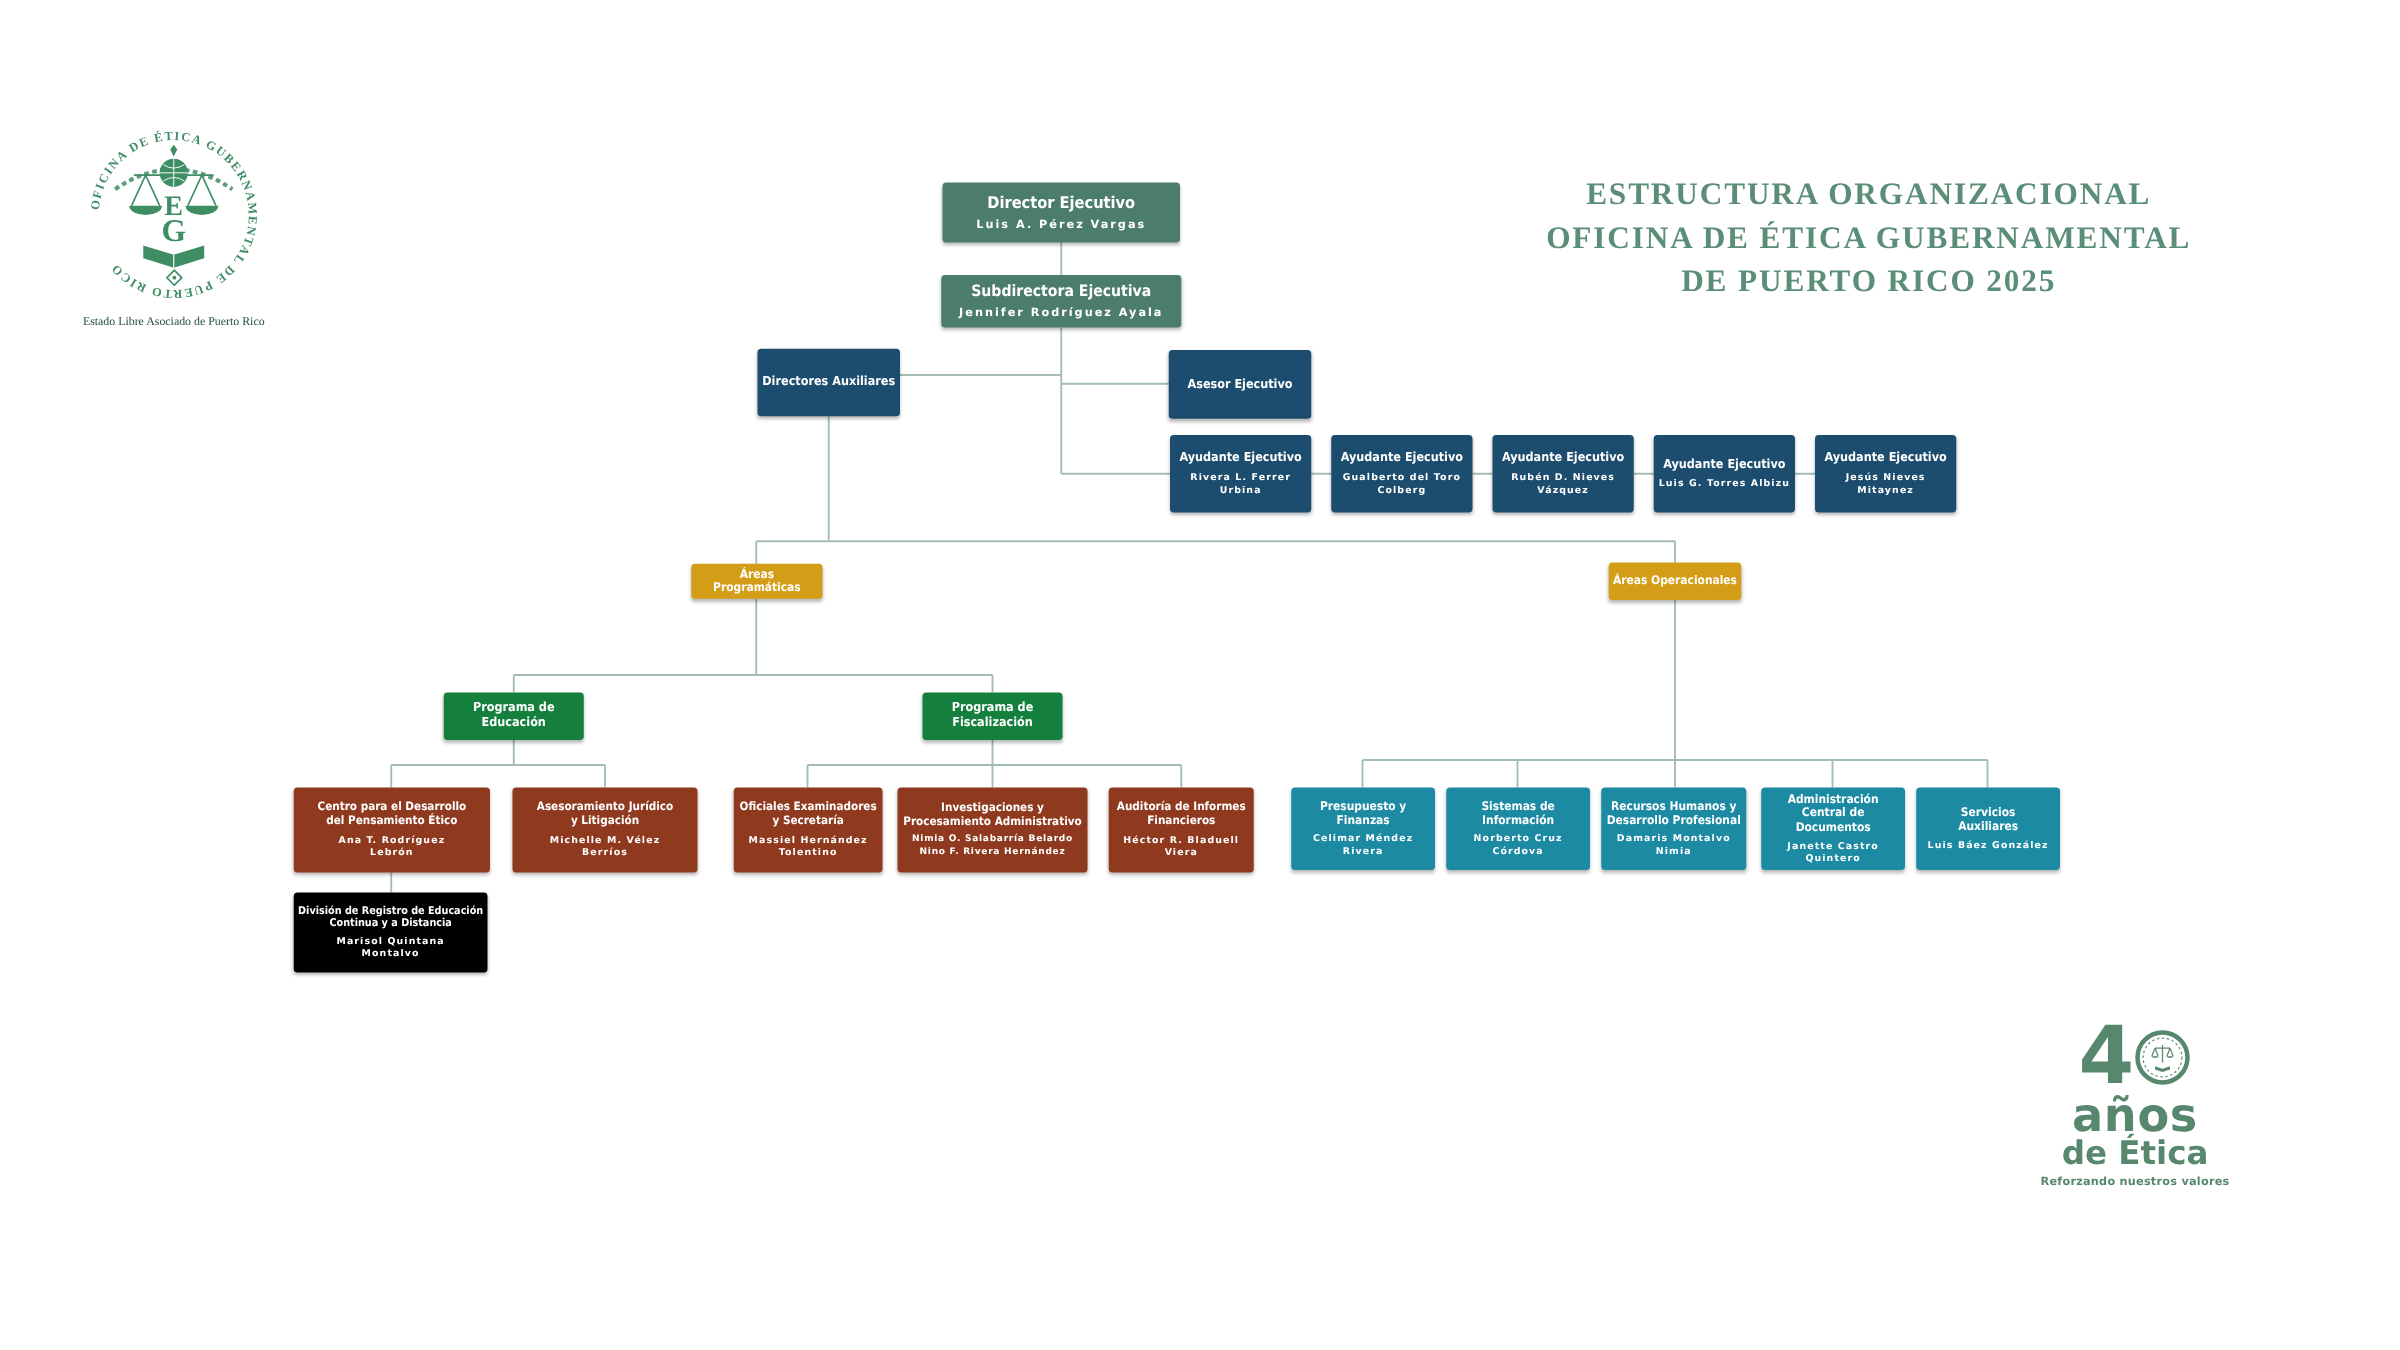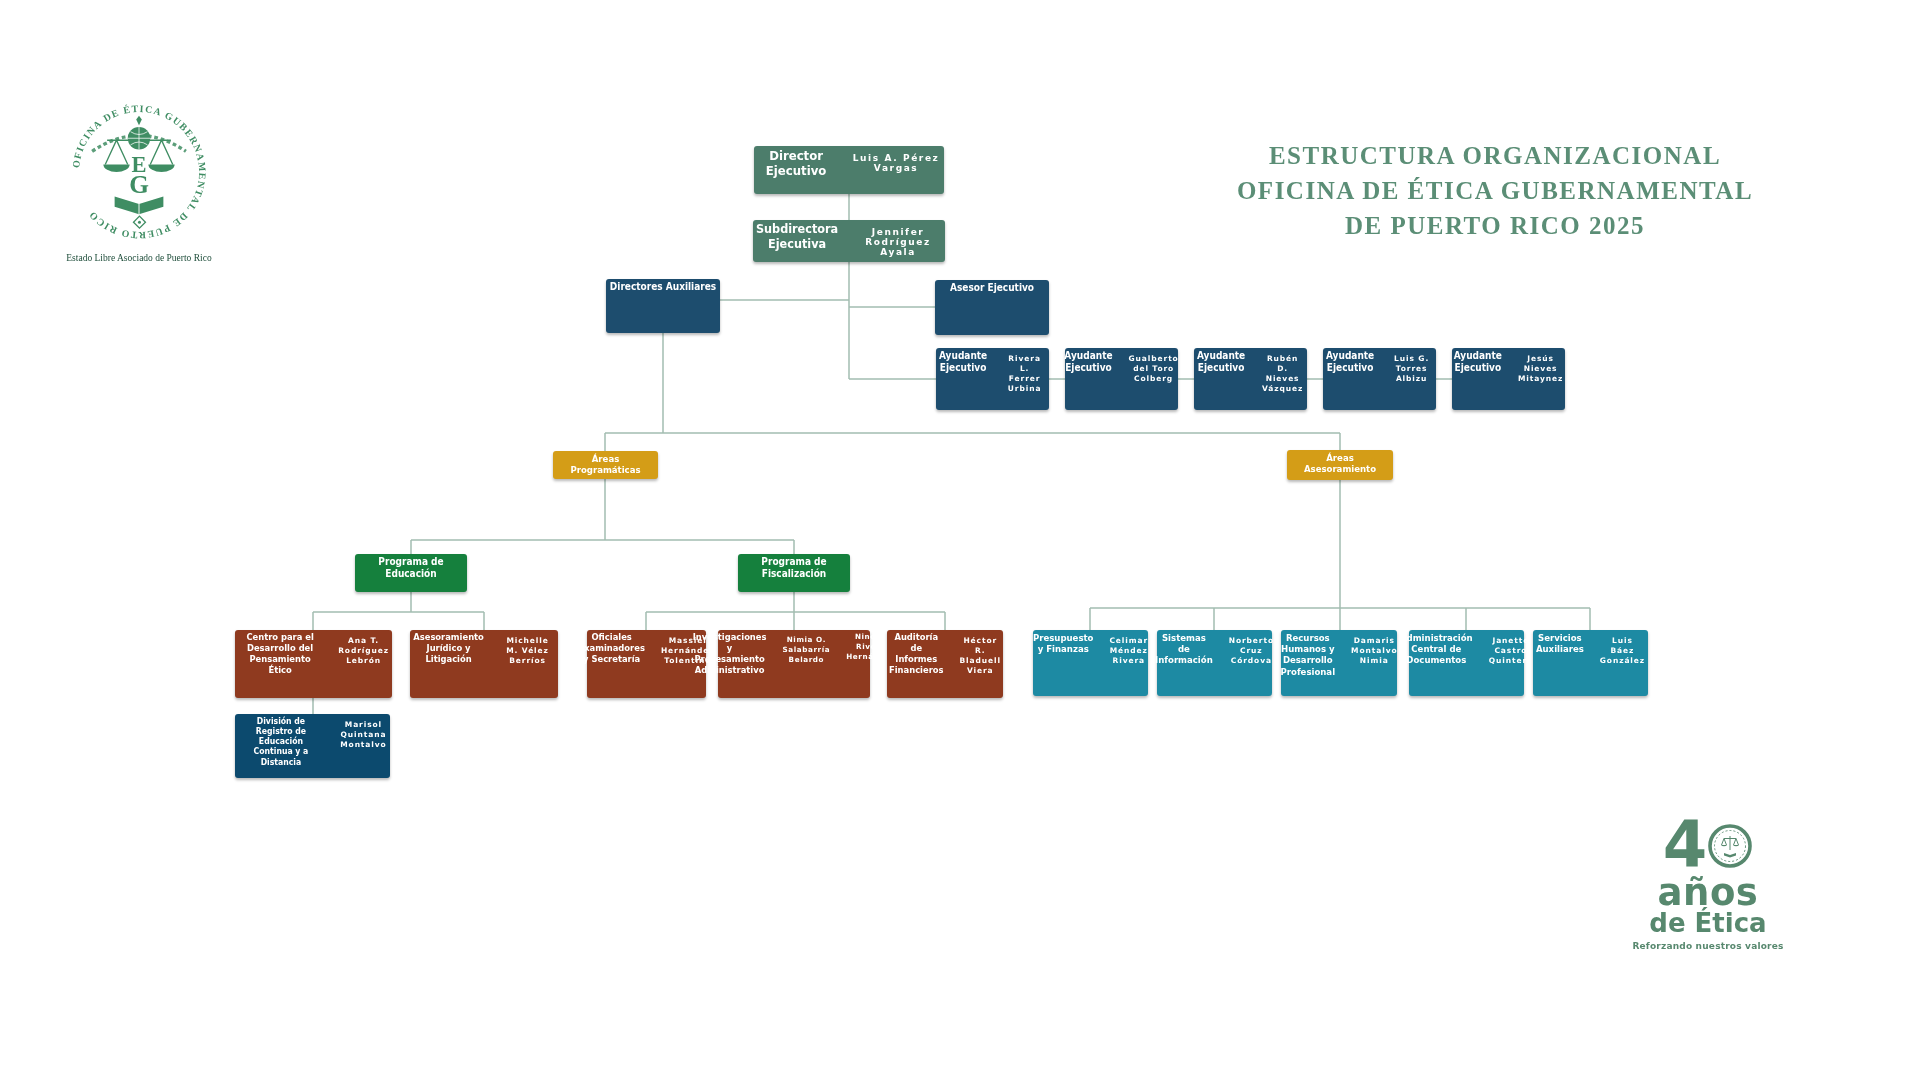--- a/index.html
+++ b/index.html
@@ -1,32 +1,32 @@
 <!DOCTYPE html>
 <html><head>
 <meta charset="utf-8">
 <style>
   html,body{margin:0;padding:0;background:#fff;}
   .canvas{position:relative;width:1920px;height:1080px;background:#fff;overflow:hidden;
           font-family:"Liberation Sans",sans-serif;}
   
   .connectors{position:absolute;left:0;top:0;}
   
-  .node{position:absolute;border-radius:3px;color:#fff;display:flex;flex-direction:row;
-        justify-content:center;text-align:center;
-        box-shadow:0 2px 3px rgba(0,0,0,.28);padding:2px 3px;box-sizing:border-box;gap:16px;}
+  .node{position:absolute;border-radius:3px;color:#fff;display:flex;flex-direction:column;
+        align-items:center;justify-content:center;text-align:center;
+        box-shadow:0 2px 3px rgba(0,0,0,.28);padding:2px 3px;box-sizing:border-box;}
   .node-title{font-family:"DejaVu Sans",sans-serif;font-stretch:condensed;font-weight:700;
               line-height:1.18;}
   .node-person{font-family:"DejaVu Sans",sans-serif;font-weight:700;font-size:7.5px;
                letter-spacing:.9px;line-height:10px;margin-top:4px;max-width:112px;}
   .sage{background:#4c7d6b;}
   .navy{background:#1d4d6e;}
   .gold{background:#d49d17;}
   .forest{background:#15803d;}
-  .bgreen{background:#0c4a6e;}
+  .bgreen{background:#000000;}
   .brick{background:#8f3a1f;}
   .teal{background:#1d8aa3;}
   .t13 .node-title{font-size:13px;}
   .t12 .node-title{font-size:12.5px;}
   .t10 .node-title{font-size:10px;}
   .t95 .node-title{font-size:9.5px;}
   .t93 .node-title{font-size:9.3px;}
   .t86 .node-title{font-size:8.6px;}
   .lg .node-person{font-size:9px;letter-spacing:1.6px;max-width:none;margin-top:5px;}
   .wide-person .node-person{max-width:148px;font-size:7.2px;letter-spacing:.6px;margin-top:3px;}
@@ -129,21 +129,21 @@
   </div>
   <div class="node navy t10" style="left:1452px;top:348px;width:113px;height:62px">
     <div class="node-title">Ayudante Ejecutivo</div>
     <div class="node-person">Jesús Nieves Mitaynez</div>
   </div>
 
   <div class="node gold t95" style="left:553px;top:451px;width:105px;height:28px">
     <div class="node-title">Áreas Programáticas</div>
   </div>
   <div class="node gold t95" style="left:1287px;top:450px;width:106px;height:30px">
-    <div class="node-title">Áreas Asesoramiento</div>
+    <div class="node-title">Áreas Operacionales</div>
   </div>
 
   <div class="node forest t10" style="left:355px;top:554px;width:112px;height:38px">
     <div class="node-title" style="max-width:80px">Programa de Educación</div>
   </div>
   <div class="node forest t10" style="left:738px;top:554px;width:112px;height:38px">
     <div class="node-title" style="max-width:85px">Programa de Fiscalización</div>
   </div>
 
   <div class="node brick t93" style="left:410px;top:630px;width:148px;height:68px">

